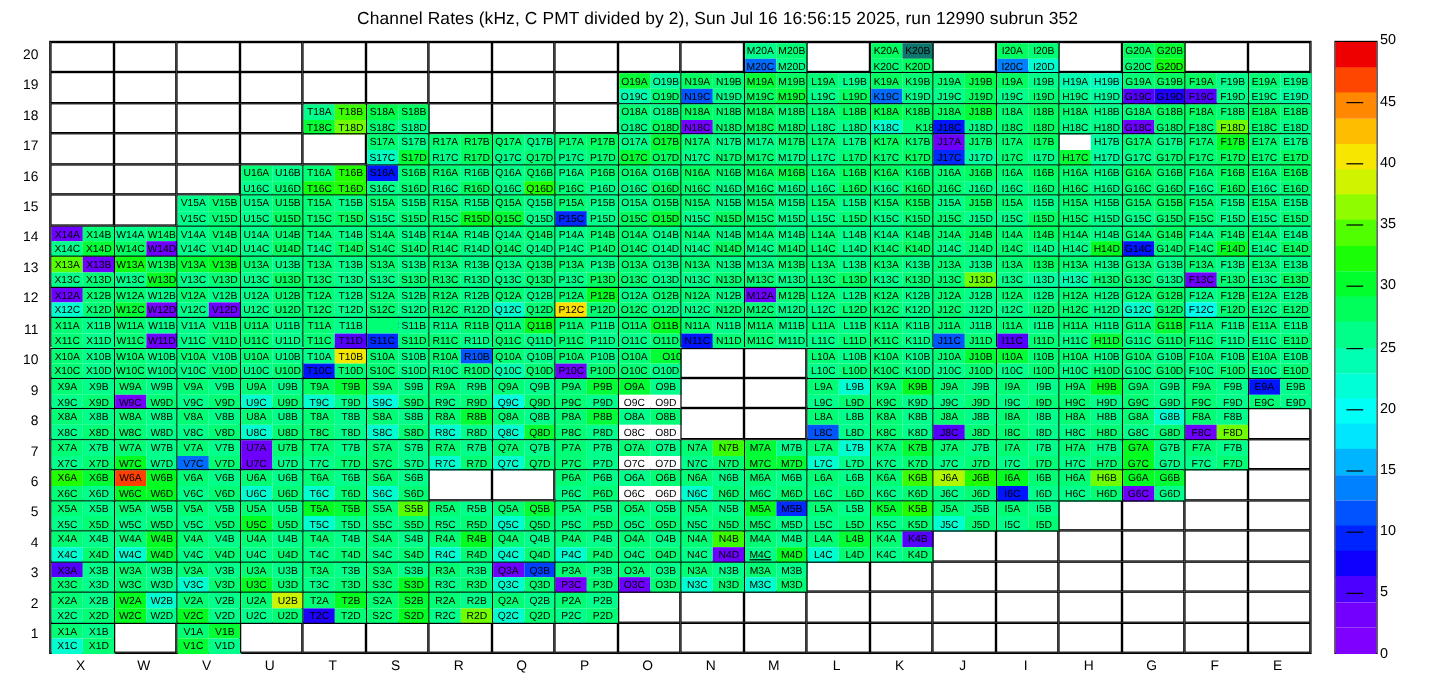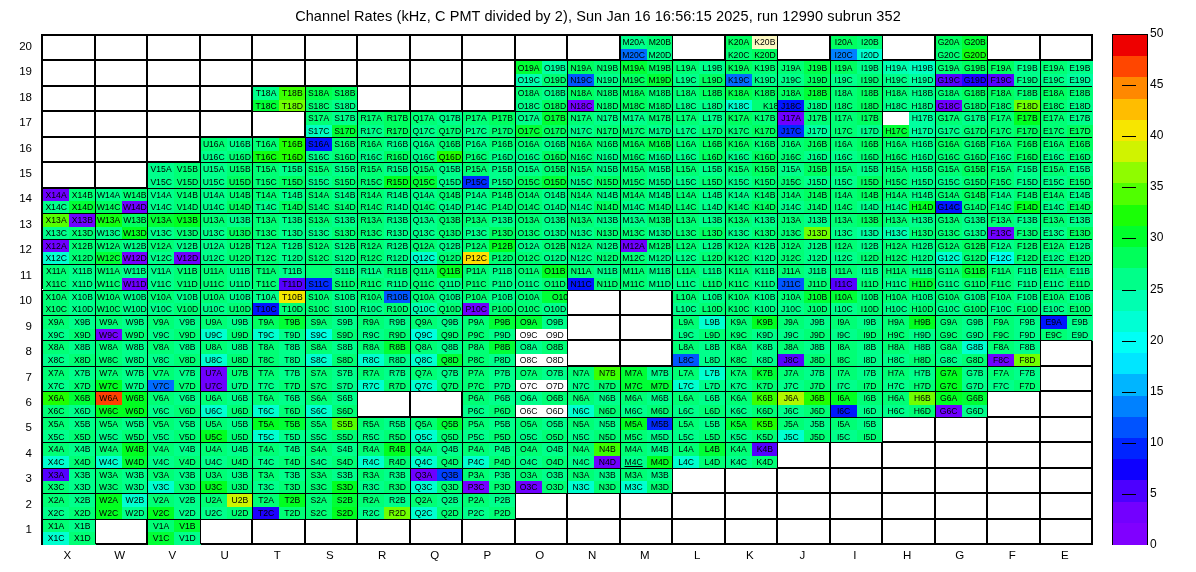--- a/index.html
+++ b/index.html
@@ -43,21 +43,21 @@
   .cband{position:absolute;left:0;width:100%;}
   .cbtick{
     position:absolute;left:1150px;font-size:12px;color:#000;
   }
   .cbtickmark{position:absolute;left:1122px;width:14px;height:1px;background:#000;}
 </style>
 </head>
 <body>
 
 <div id="root">
-  <div id="title">Channel Rates (kHz, C PMT divided by 2), Sun Jan 16 16:56:15 2025, run 12990 subrun 352</div>
+  <div id="title">Channel Rates (kHz, C PMT divided by 2), Sun Jul 16 16:56:15 2025, run 12990 subrun 352</div>
 
   <div id="plot">
     <div id="cells">
         <div class="gcell" style="left: 0px; top: 0px; width: 52.5px; height: 25.45px;"></div>
         <div class="gcell" style="left: 52.5px; top: 0px; width: 52.5px; height: 25.45px;"></div>
         <div class="gcell" style="left: 105px; top: 0px; width: 52.5px; height: 25.45px;"></div>
         <div class="gcell" style="left: 157.5px; top: 0px; width: 52.5px; height: 25.45px;"></div>
         <div class="gcell" style="left: 210px; top: 0px; width: 52.5px; height: 25.45px;"></div>
         <div class="gcell" style="left: 262.5px; top: 0px; width: 52.5px; height: 25.45px;"></div>
         <div class="gcell" style="left: 315px; top: 0px; width: 52.5px; height: 25.45px;"></div>
@@ -67,21 +67,21 @@
         <div class="gcell" style="left: 525px; top: 0px; width: 52.5px; height: 25.45px;"></div>
         <div class="gcell" style="left: 577.5px; top: 0px; width: 52.5px; height: 25.45px;">
           <div class="sub" style="left: 0px; top: 0px; width: 26.25px; height: 12.725px; background: rgb(0, 255, 139);">M20A</div>
           <div class="sub" style="left: 26.25px; top: 0px; width: 26.25px; height: 12.725px; background: rgb(0, 255, 117);">M20B</div>
           <div class="sub" style="left: 0px; top: 12.725px; width: 26.25px; height: 12.725px; background: rgb(0, 107, 255);">M20C</div>
           <div class="sub" style="left: 26.25px; top: 12.725px; width: 26.25px; height: 12.725px; background: rgb(0, 255, 139);">M20D</div>
         </div>
         <div class="gcell" style="left: 630px; top: 0px; width: 52.5px; height: 25.45px;"></div>
         <div class="gcell" style="left: 682.5px; top: 0px; width: 52.5px; height: 25.45px;">
           <div class="sub" style="left: 0px; top: 0px; width: 26.25px; height: 12.725px; background: rgb(0, 255, 96);">K20A</div>
-          <div class="sub" style="left: 26.25px; top: 0px; width: 26.25px; height: 12.725px; background: #fef9c3;">K20B</div>
+          <div class="sub" style="left: 26.25px; top: 0px; width: 26.25px; height: 12.725px; background: #0f766e;">K20B</div>
           <div class="sub" style="left: 0px; top: 12.725px; width: 26.25px; height: 12.725px; background: rgb(0, 255, 117);">K20C</div>
           <div class="sub" style="left: 26.25px; top: 12.725px; width: 26.25px; height: 12.725px; background: rgb(0, 255, 96);">K20D</div>
         </div>
         <div class="gcell" style="left: 735px; top: 0px; width: 52.5px; height: 25.45px;"></div>
         <div class="gcell" style="left: 787.5px; top: 0px; width: 52.5px; height: 25.45px;">
           <div class="sub" style="left: 0px; top: 0px; width: 26.25px; height: 12.725px; background: rgb(0, 255, 96);">I20A</div>
           <div class="sub" style="left: 26.25px; top: 0px; width: 26.25px; height: 12.725px; background: rgb(0, 255, 117);">I20B</div>
           <div class="sub" style="left: 0px; top: 12.725px; width: 26.25px; height: 12.725px; background: rgb(0, 128, 255);">I20C</div>
           <div class="sub" style="left: 26.25px; top: 12.725px; width: 26.25px; height: 12.725px; background: rgb(0, 255, 208);">I20D</div>
         </div>

